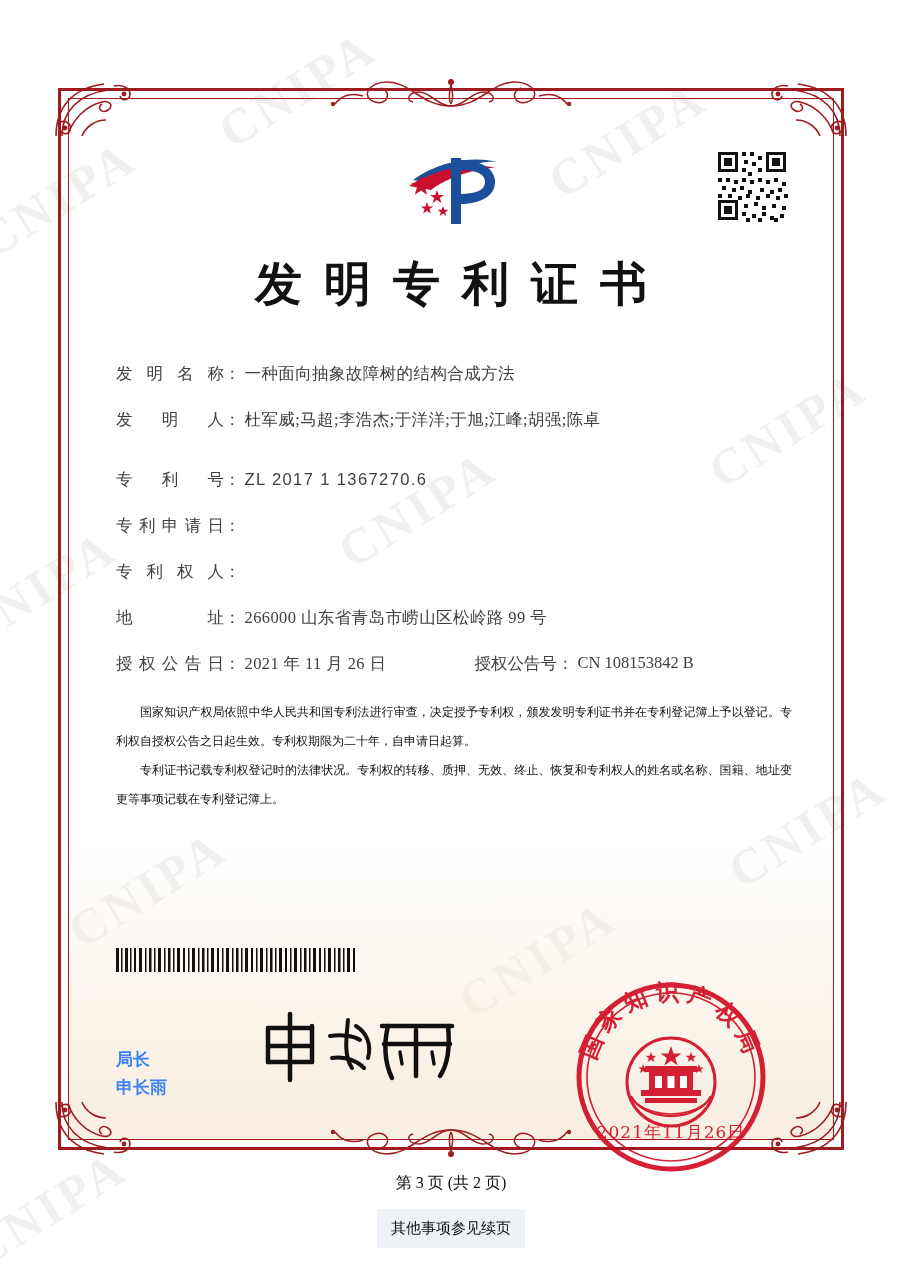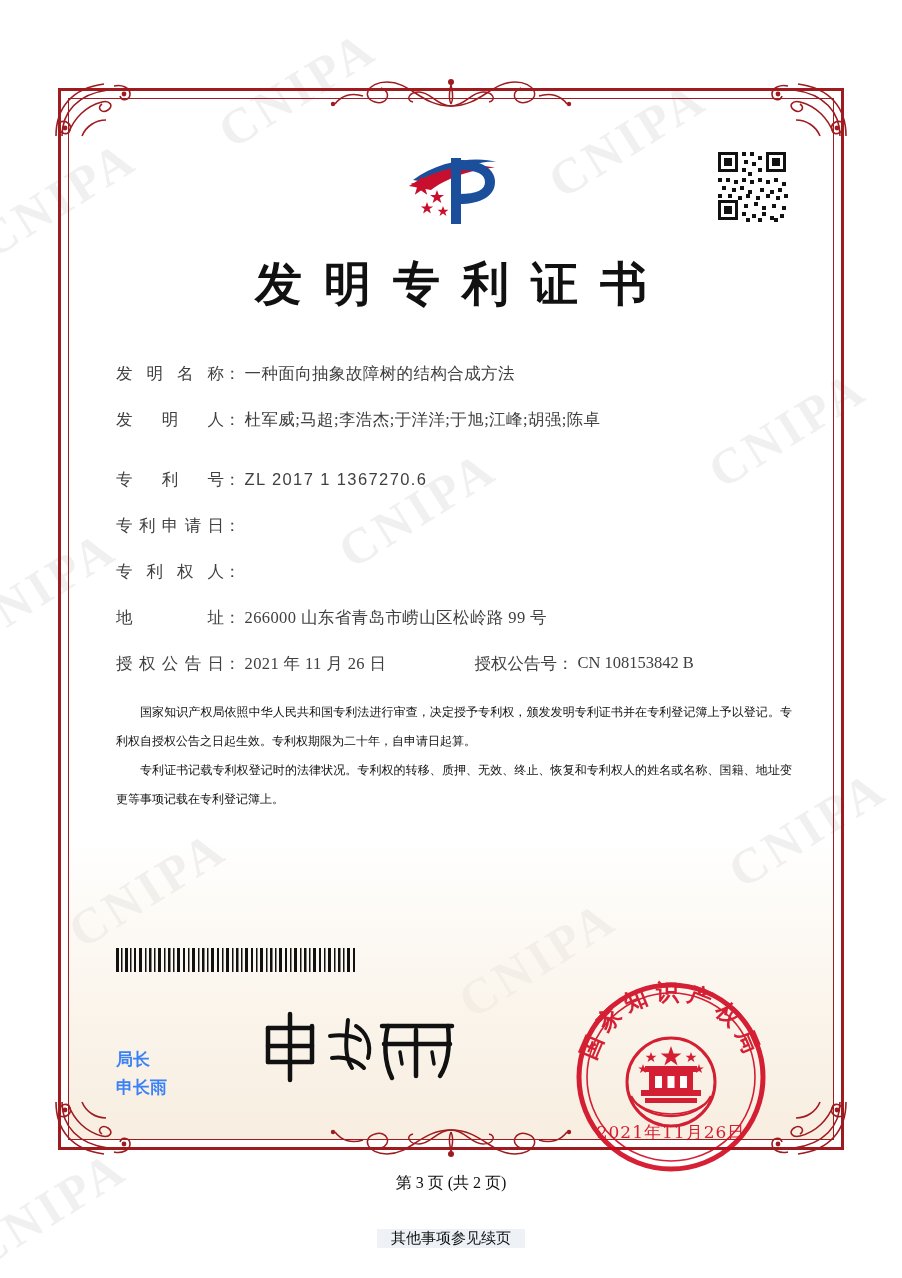--- a/index.html
+++ b/index.html
@@ -165,21 +165,21 @@
 
   
   .page-no{
     position:absolute;left:0;right:0;bottom:84px;
     text-align:center;font-size:16px;color:#111;z-index:3;
   }
   .footnote{
     position:absolute;left:50%;bottom:30px;
     transform:translateX(-50%);
     background:#eef2f6;
-    padding:0 14px;
+    padding:10px 14px;
     font-size:15px;color:#111;
     z-index:3;
   }
 
   
   .paper-tint{
     position:absolute;left:68px;right:68px;bottom:138px;height:300px;
     background:linear-gradient(180deg,rgba(247,238,226,0) 0%,rgba(247,236,220,0.55) 55%,rgba(245,232,214,0.75) 100%);
     z-index:2;pointer-events:none;
   }

